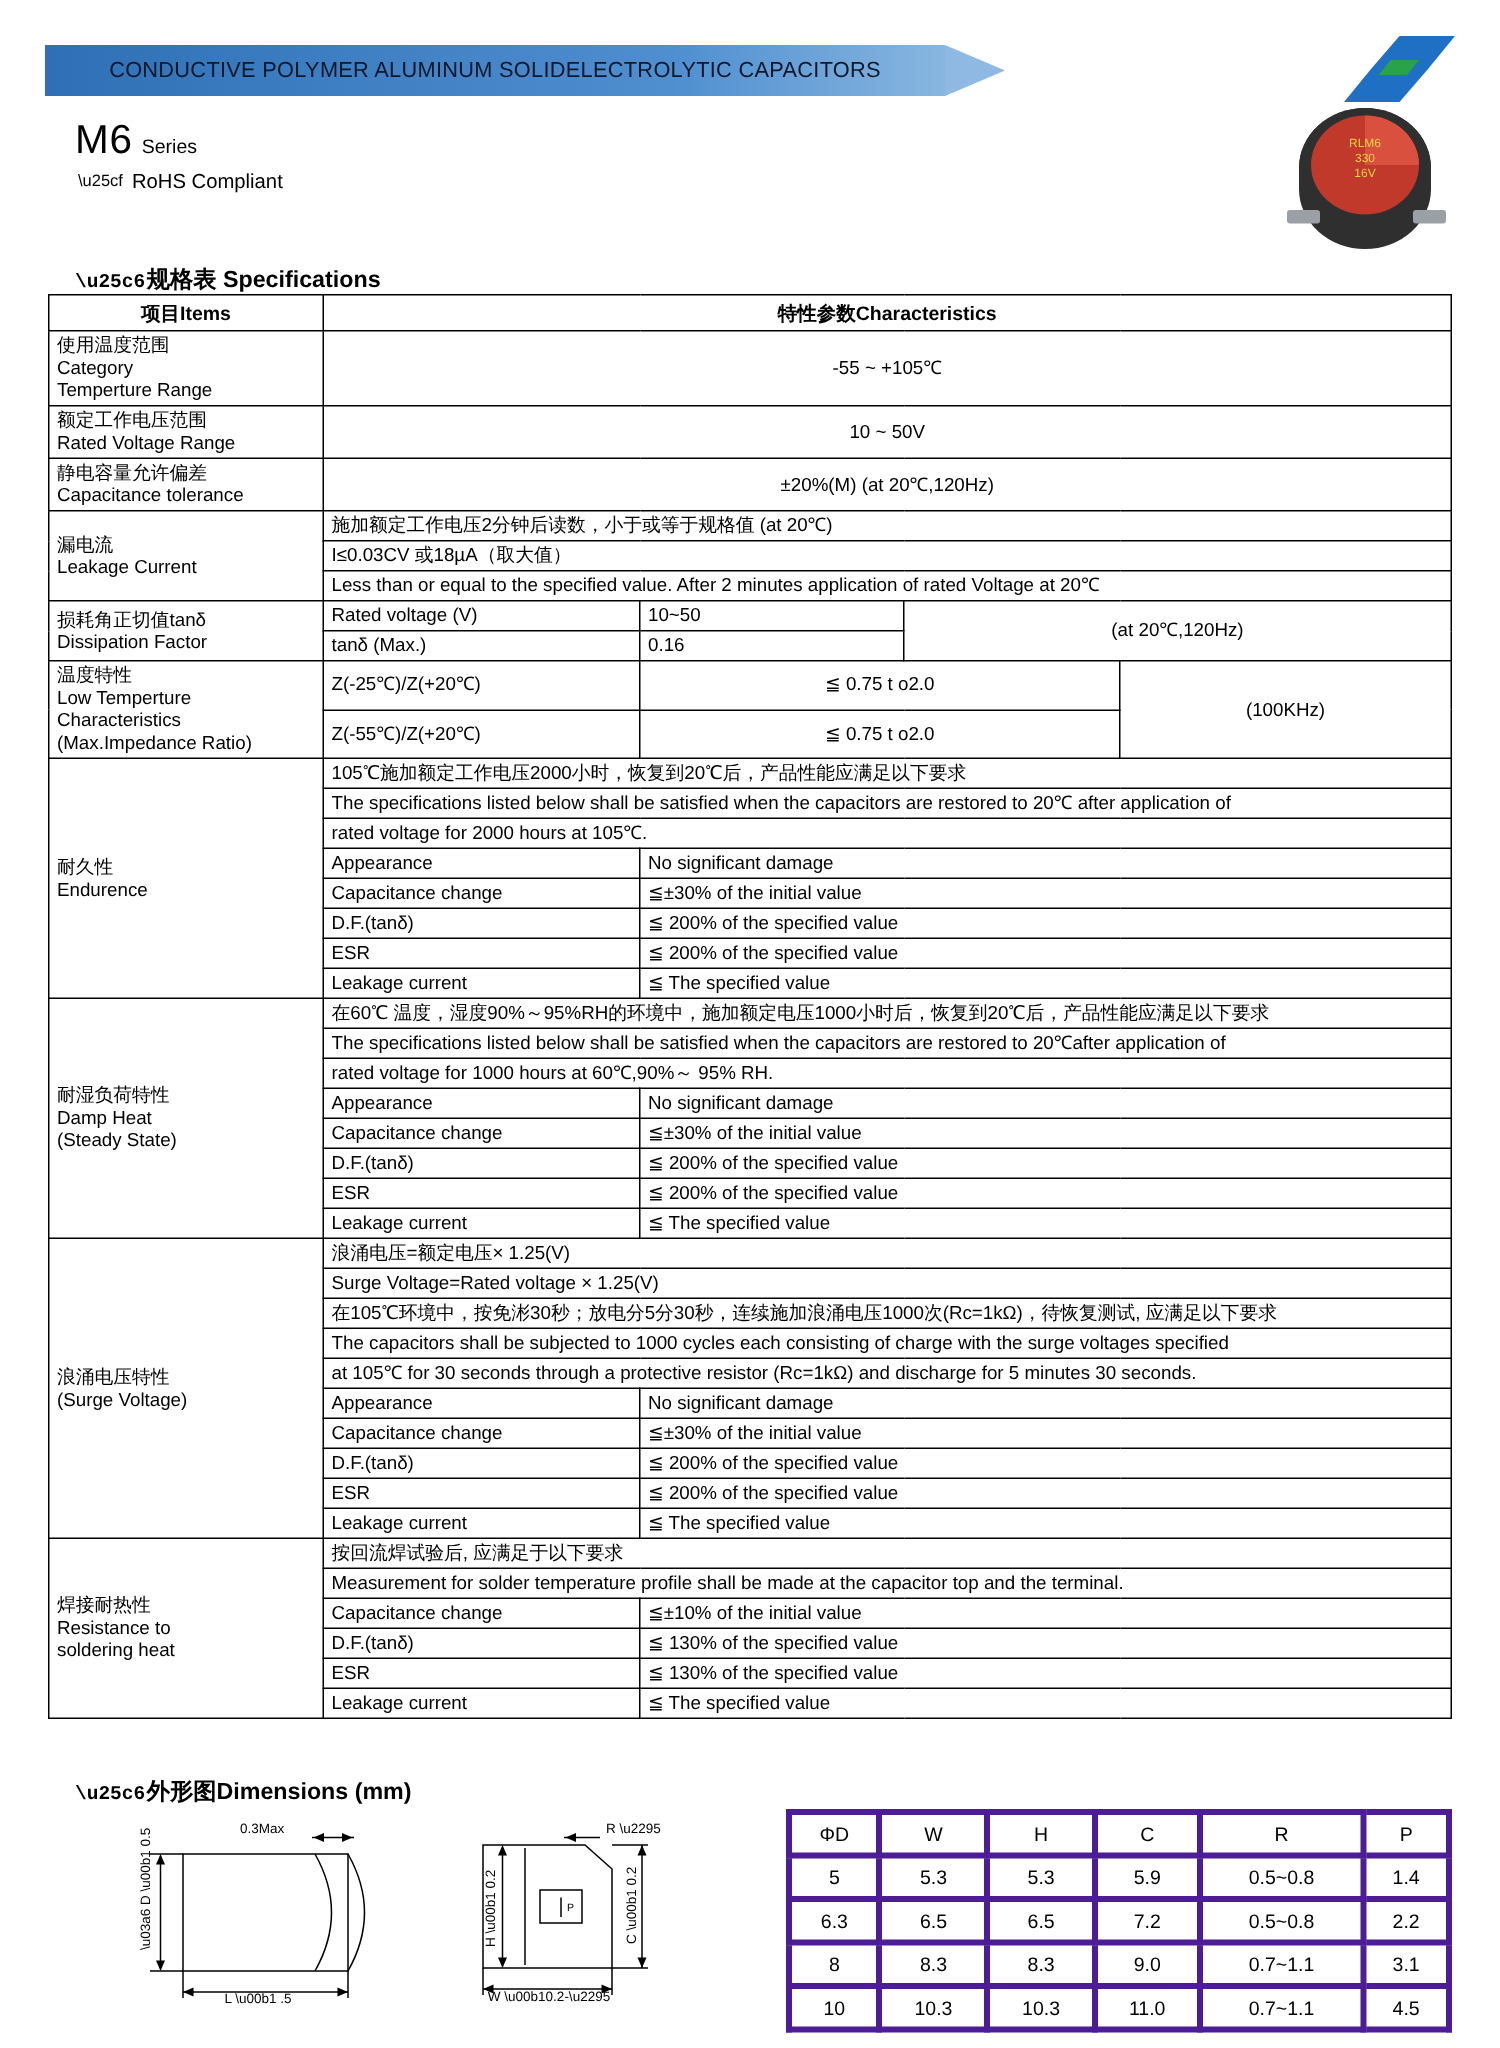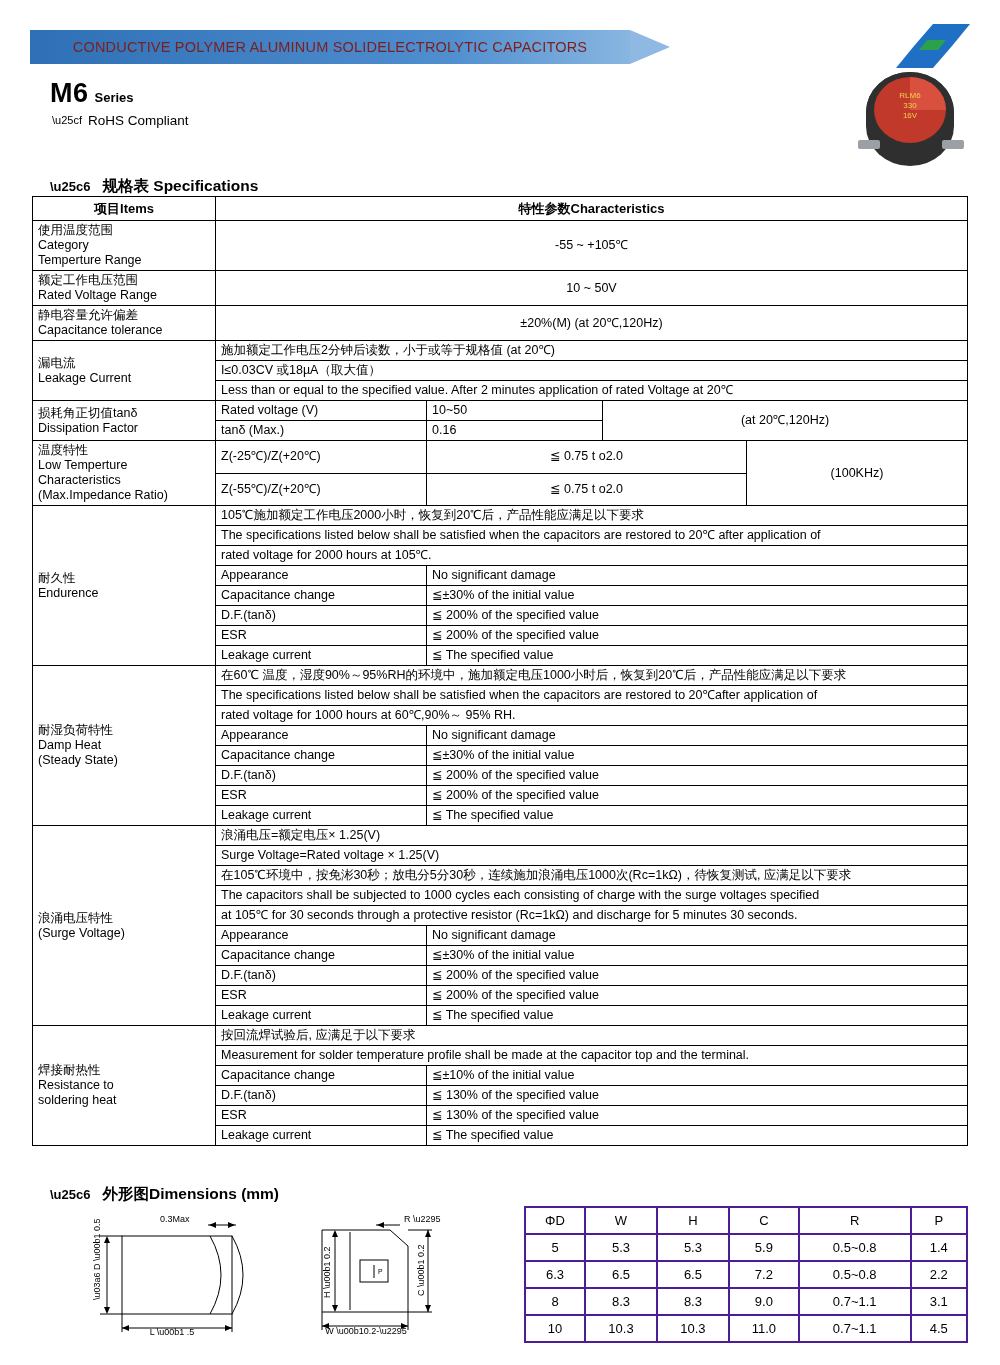--- a/index.html
+++ b/index.html
@@ -18,42 +18,42 @@
     position:absolute;left:0;top:0;width:600px;height:34px;
     background:linear-gradient(to right,#2f6fb5 0%, #4f8fd0 70%, #88b6e0 100%);
   }
   .banner .tri{
     position:absolute;left:600px;top:0;width:0;height:0;
     border-top:17px solid transparent;border-bottom:17px solid transparent;
     border-left:40px solid #8fb9e2;
   }
   .banner .txt{
     position:absolute;left:0;top:0;width:600px;height:34px;
-    line-height:34px;text-align:center;color:#7f1d1d;font-size:14.5px;
+    line-height:34px;text-align:center;color:#0f172a;font-size:14.5px;
     letter-spacing:.2px;white-space:nowrap;
   }
 
   
   .logo{position:absolute;right:28px;top:22px;width:78px;height:48px;}
   .logo svg{display:block}
 
   
   .series{position:absolute;left:50px;top:78px;}
-  .series .m6{font-size:27px;font-weight:bold;letter-spacing:.5px;}
-  .series .sname{font-size:13px;font-weight:bold;margin-left:6px;}
+  .series .m6{font-size:27px;font-weight:normal;letter-spacing:.5px;}
+  .series .sname{font-size:13px;font-weight:normal;margin-left:6px;}
   .bullets{position:absolute;left:52px;top:110px;font-size:13.5px;line-height:21px;}
   .bullets div{white-space:nowrap;}
   .bullets .dot{font-size:11px;margin-right:6px;position:relative;top:-1px;}
 
   
   .cap{position:absolute;right:30px;top:64px;width:120px;height:110px;}
 
   
   .sec{position:absolute;font-size:15.5px;font-weight:bold;}
-  .sec .dia{font-size:13px;margin-right:12px;}
+  .sec .dia{font-size:13px;margin-right:1px;font-family:Liberation Mono, monospace;}
   #sec-spec{left:50px;top:176px;}
   #sec-dim{left:50px;top:1184px;}
 
   
   table.spec{
     position:absolute;left:32px;top:196px;width:936px;
     border-collapse:collapse;font-size:12.5px;
   }
   table.spec td,table.spec th{
     border:1px solid #000;padding:2px 5px;vertical-align:middle;
@@ -68,21 +68,21 @@
 
   
   .draw{position:absolute;left:60px;top:1208px;width:440px;height:130px;}
   .draw svg{display:block}
 
   
   table.dim{
     position:absolute;left:524px;top:1206px;width:444px;
     border-collapse:collapse;font-size:13px;text-align:center;
   }
-  table.dim td,table.dim th{border:2px solid #4c1d95;padding:5px 3px;font-weight:normal;}
+  table.dim td,table.dim th{border:4px solid #4c1d95;padding:5px 3px;font-weight:normal;}
   table.dim th{font-weight:normal;}
 </style>
 </head>
 <body>
 
 <div class="page">
 
   <div class="banner">
     <div class="bar"></div>
     <div class="tri"></div>

